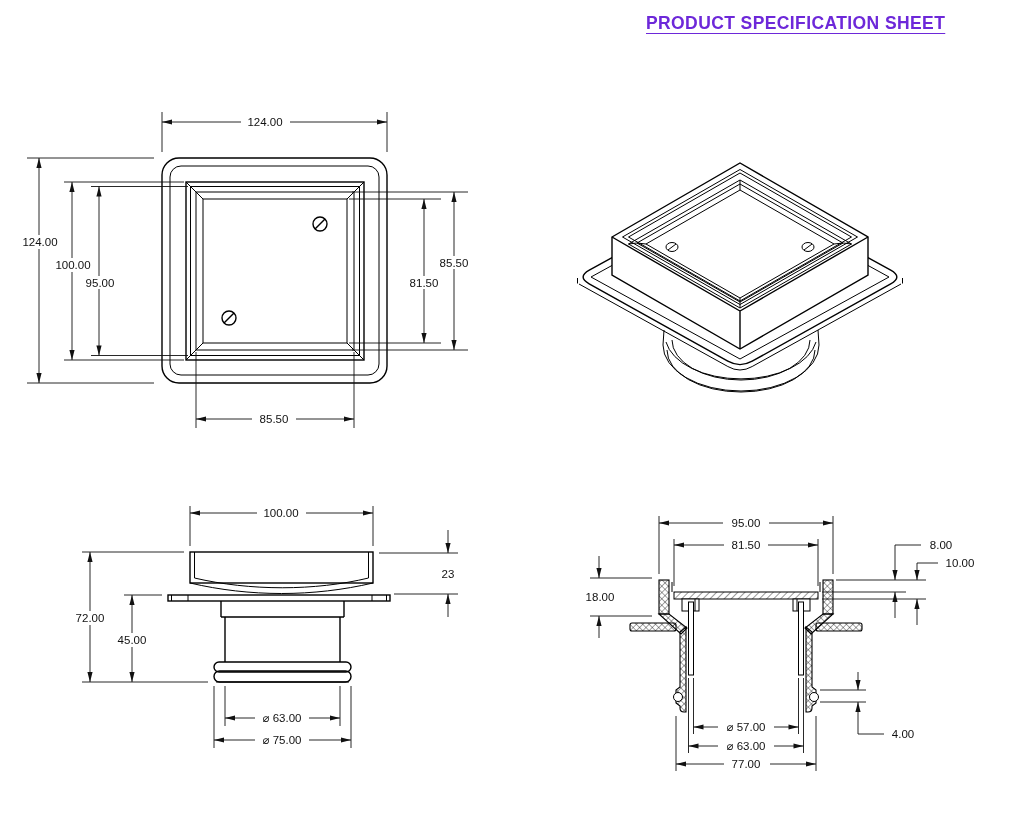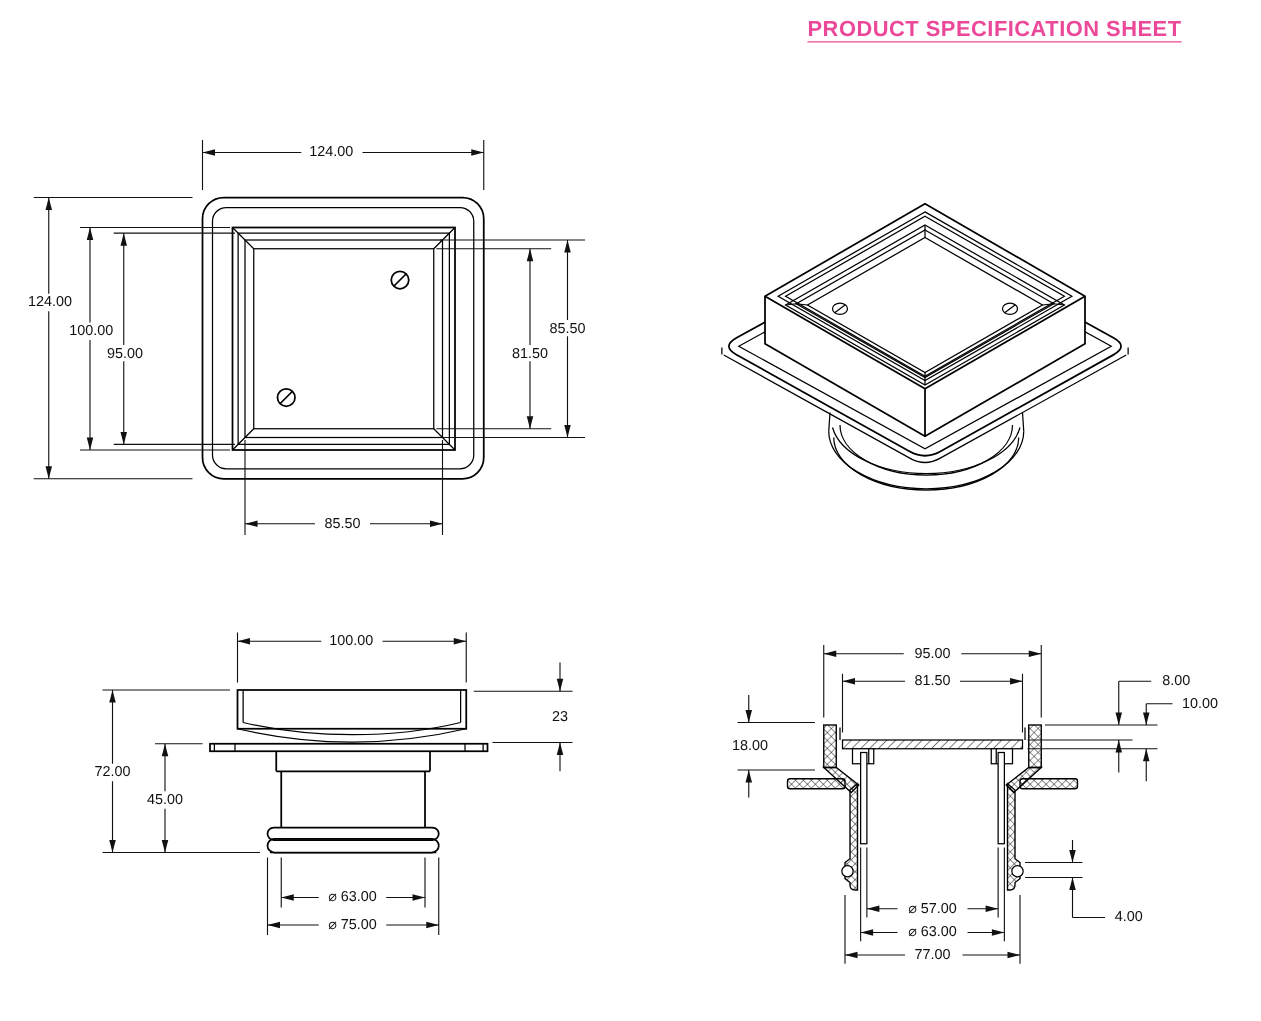--- a/index.html
+++ b/index.html
@@ -1,19 +1,19 @@
 <!DOCTYPE html>
 <html><head>
 <meta charset="utf-8">
 <style>
   html,body{margin:0;padding:0;background:#fff;}
   .page{position:relative;width:1009px;height:817px;background:#ffffff;overflow:hidden;
         font-family:"Liberation Sans","DejaVu Sans",sans-serif;}
   .title{position:absolute;left:646px;top:13px;width:350px;
-         font-size:17.5px;font-weight:bold;letter-spacing:.4px;color:#ec4899;
+         font-size:17.5px;font-weight:bold;letter-spacing:.4px;color:#6d28d9;
          text-decoration:underline;text-underline-offset:4px;white-space:nowrap;}
   svg{position:absolute;left:0;top:0;}
   .o  {fill:none;stroke:#000;stroke-width:1.4;}
   .o2 {fill:none;stroke:#000;stroke-width:1;}
   .w  {fill:#fff;stroke:#000;stroke-width:1.4;}
   .w2 {fill:#fff;stroke:#000;stroke-width:1;}
   .h  {fill:url(#xh);stroke:#000;stroke-width:1.1;}
   .hl {fill:url(#lh);stroke:#000;stroke-width:1;}
   .d  {stroke:#111;stroke-width:0.9;fill:none;}
   .dm {marker-start:url(#ar);marker-end:url(#ar);}

